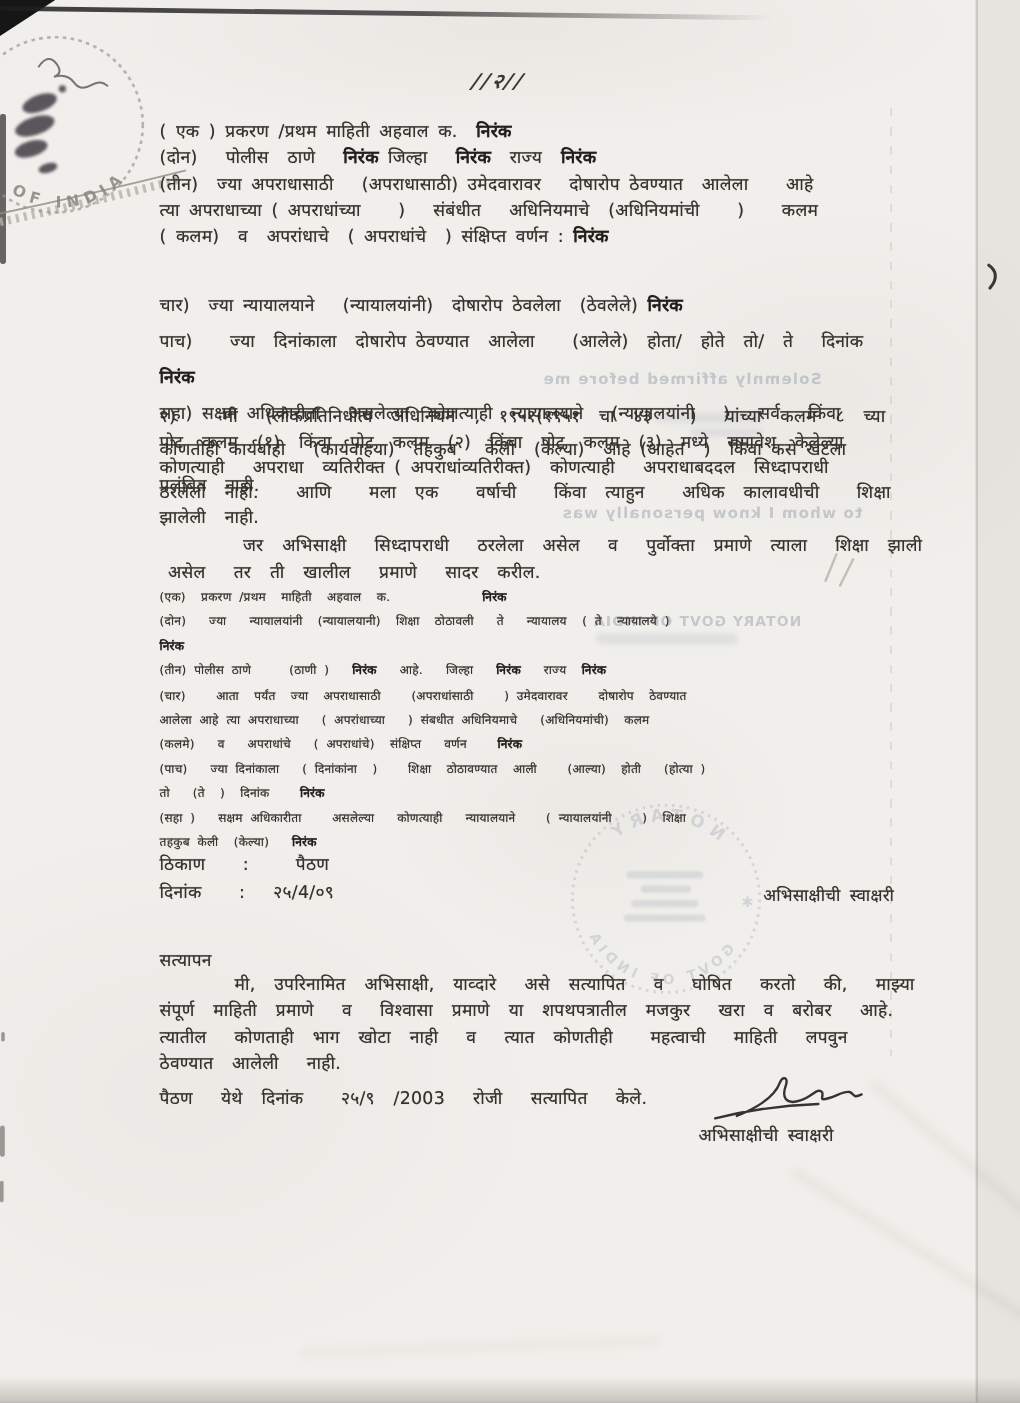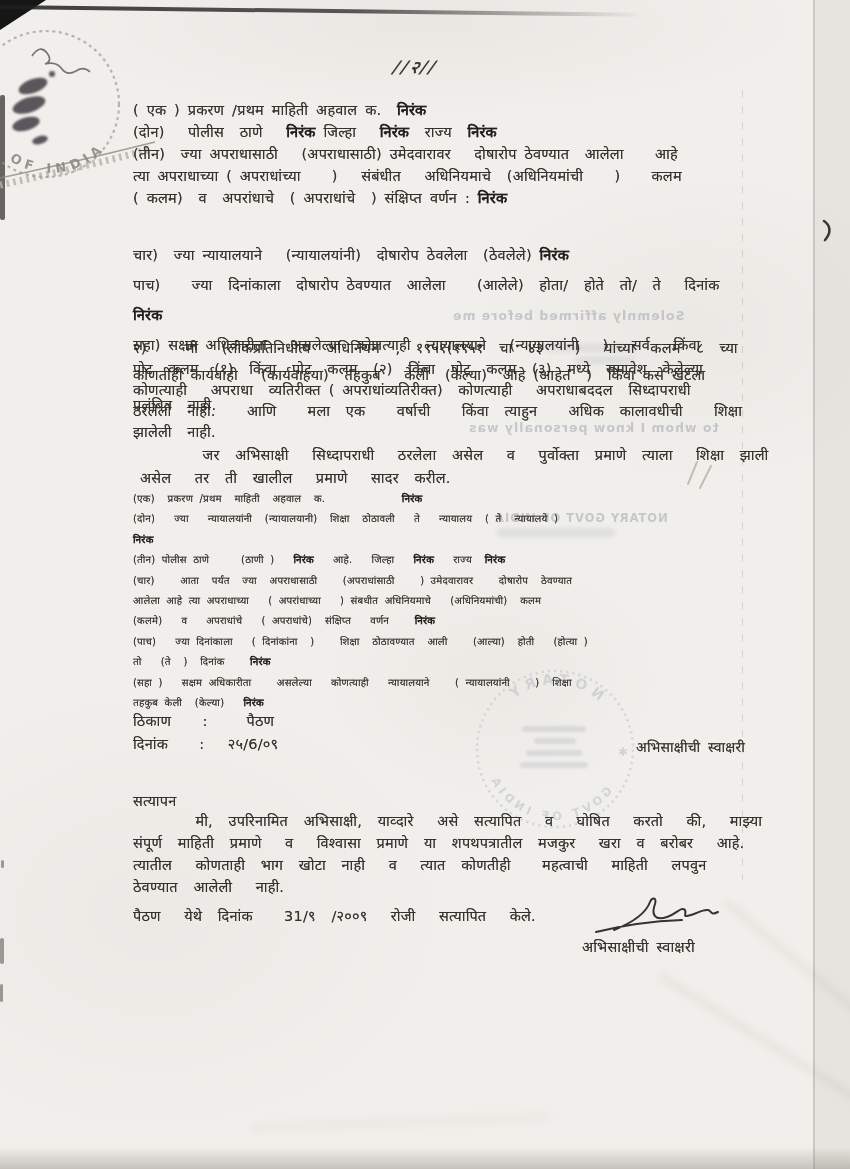--- a/index.html
+++ b/index.html
@@ -144,32 +144,32 @@
 (तीन) पोलीस ठाणे     (ठाणी )   <b>निरंक</b>   आहे.   जिल्हा   <b>निरंक</b>   राज्य  <b>निरंक</b>
 (चार)    आता  पर्यंत  ज्या  अपराधासाठी    (अपराधांसाठी    ) उमेदवारावर    दोषारोप  ठेवण्यात
 आलेला आहे त्या अपराधाच्या   ( अपरांधाच्या   ) संबधीत अधिनियमाचे   (अधिनियमांची)  कलम
 (कलमे)   व   अपराधांचे   ( अपराधांचे)  संक्षिप्त   वर्णन    <b>निरंक</b>
 (पाच)   ज्या दिनांकाला   ( दिनांकांना  )    शिक्षा  ठोठावण्यात  आली    (आल्या)  होती   (होत्या )
 तो   (ते  )  दिनांक    <b>निरंक</b>
 (सहा )   सक्षम अधिकारीता    असलेल्या   कोणत्याही   न्यायालयाने    ( न्यायालयांनी    )  शिक्षा
 तहकुब केली  (केल्या)   <b>निरंक</b></div>
 
   <div class="txt" style="left:133px;top:710px;line-height:23px;">ठिकाण    :     पैठण
-दिनांक    :   २५/6/०९</div>
+दिनांक    :   २५/4/०९</div>
 
   <div class="txt" style="left:636px;top:737px;font-size:14px;">अभिसाक्षीची स्वाक्षरी</div>
 
   <div class="txt" style="left:133px;top:791px;font-weight:400;">सत्यापन</div>
 
   <div class="txt" style="left:133px;top:810px;line-height:22px;">        मी,  उपरिनामित  अभिसाक्षी,  याव्दारे   असे  सत्यापित   व   घोषित   करतो   की,   माझ्या
 संपूर्ण  माहिती  प्रमाणे   व   विश्वासा  प्रमाणे  या  शपथपत्रातील  मजकुर   खरा  व  बरोबर   आहे.
 त्यातील   कोणताही  भाग  खोटा  नाही   व   त्यात  कोणतीही    महत्वाची   माहिती   लपवुन
 ठेवण्यात  आलेली   नाही.</div>
 
-  <div class="txt" style="left:133px;top:906px;">पैठण   येथे  दिनांक    31/९  /२००९   रोजी   सत्यापित   केले.</div>
+  <div class="txt" style="left:133px;top:906px;">पैठण   येथे  दिनांक    २५/९  /2003   रोजी   सत्यापित   केले.</div>
 
   <svg class="sig-svg" style="left:592px;top:890px;" width="136" height="50" viewBox="0 0 136 50">
     <path d="M4,42 C32,35 62,31 90,30 M22,40 C42,32 54,23 58,12 C60,7 65,7 63,14 C59,25 63,31 75,27 C85,24 89,16 93,20 C95,24 89,28 99,25 C106,23 111,19 116,20 C120,21 118,26 126,22" fill="none" stroke="#201e1c" stroke-width="2" stroke-linecap="round" opacity=".9"></path>
   </svg>
 
   <div class="txt" style="left:582px;top:937px;">अभिसाक्षीची स्वाक्षरी</div>
 
   <svg class="sig-svg" style="left:820px;top:219px;" width="18" height="24" viewBox="0 0 18 24">
     <path d="M4,2 C10,6 12,13 5,21" fill="none" stroke="#2c2a28" stroke-width="2.6" stroke-linecap="round"></path>
   </svg>

